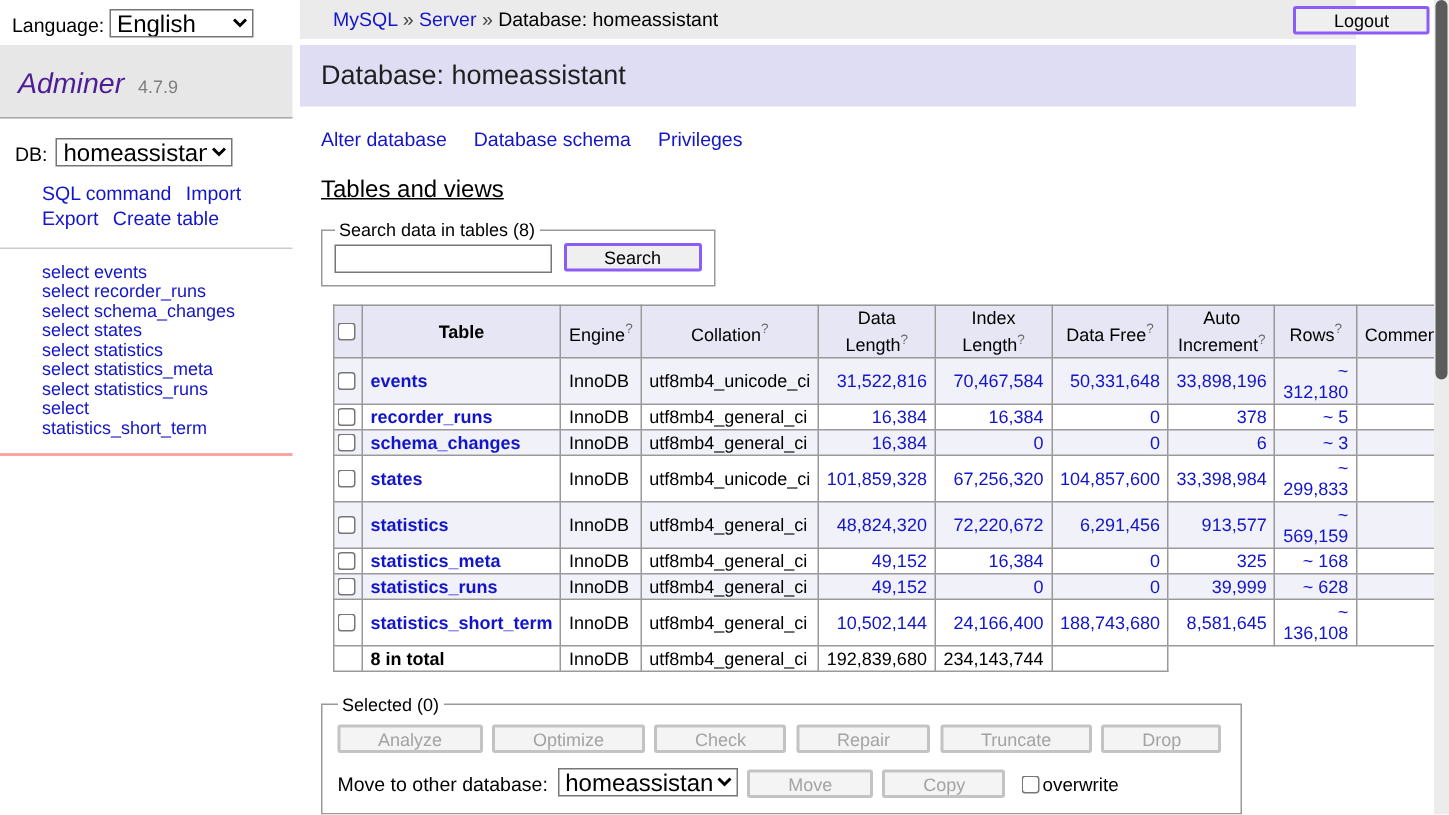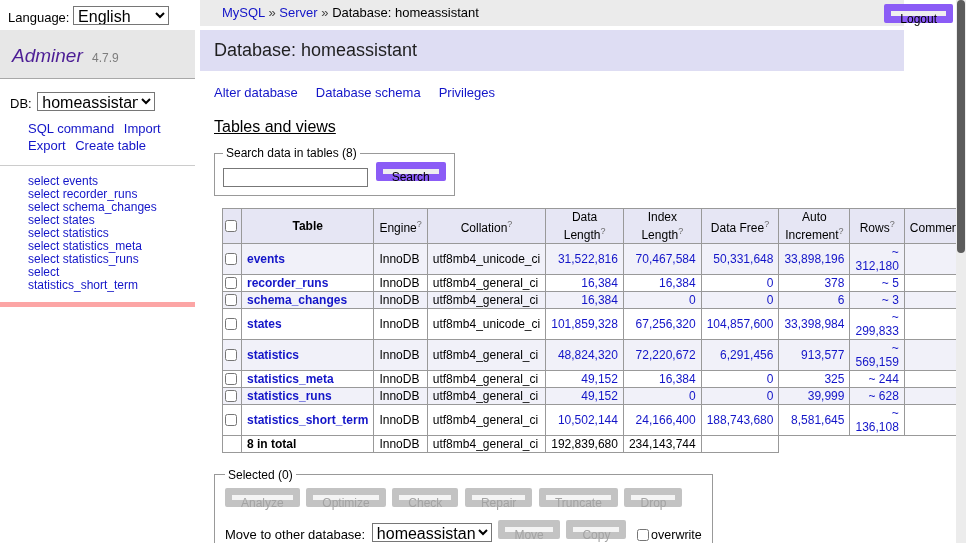--- a/index.html
+++ b/index.html
@@ -4,42 +4,42 @@
 <style>
   * { box-sizing: border-box; }
   html,body { margin:0; padding:0; background:#fff; }
   body {
     width:966px; height:543px; position:relative; overflow:hidden;
     font-family:"Liberation Sans", sans-serif; font-size:13px; color:#000;
   }
   a { color:var(--link,#1315c8); text-decoration:none; cursor:pointer; }
 
   select { font-family:inherit; font-size:16px; height:19px; border:1px solid #767676; background:#fff; }
-  button { font-family:inherit; font-size:12px; height:19px; padding:1px 9px; background:#efefef; border:7px solid #8b5cf6; border-radius:2px; color:#000; cursor:pointer; }
+  button { font-family:inherit; font-size:12px; height:19px; padding:1px 25px; background:#efefef; border:2px solid #8b5cf6; border-radius:2px; color:#000; cursor:pointer; }
   button:disabled { color:#a3a3a3; border-color:#c3c3c3; background:#f4f4f4; cursor:default; }
   input[type=checkbox] { width:12px; height:12px; margin:0 2px 0 0; vertical-align:middle; }
 
   
   #lang { position:absolute; left:8px; top:6px; }
   #lang select { width:96px; }
   #breadcrumb { position:absolute; left:200px; top:0; width:704px; height:26px; background:var(--breadcrumb-bg,#ebebeb); padding:5px 22px; white-space:nowrap; }
   #breadcrumb .sep { color:#444; }
   #logout { position:absolute; right:13px; top:4px; }
 
   
   #menu { position:absolute; left:0; top:30px; width:195px; bottom:0; background:#fff; }
   #menu h1 { margin:0; padding:8px 12px 9px; background:#e7e7e7; border-bottom:1px solid #a8a8a8; font-weight:normal; }
   #menu h1 .app { font-style:italic; font-size:19px; color:#4c1d95; }
   #menu h1 .ver { font-size:12px; color:#7d7d7d; margin-left:2px; }
   .dbrow { padding:13px 10px 4px; }
   .dbrow select { width:118px; margin-left:2px; }
   #menu p { margin:0; padding:6px 28px 10px; width:195px; }
   #menu-actions { border-bottom:1px solid #ccc; line-height:1.3; }
   #menu-actions a { margin-right:6px; }
-  #menu-tables { border-bottom:5px solid #fca5a5; padding-top:9px !important; }
+  #menu-tables { border-bottom:2px solid #fca5a5; padding-top:9px !important; }
   #menu-tables a { display:block; font-size:12px; line-height:13px; }
 
   
   #content { position:absolute; left:200px; top:30px; width:704px; }
   #content h2 { margin:0; background:var(--title-bg,#deddf3); padding:10px 14px; font-size:18px; font-weight:normal; color:#1f1f1f; }
   .links { margin:14px 0 0 14px; }
   .links a { margin-right:18px; }
   #content h3 { font-size:16px; font-weight:normal; margin:18px 0 10px 14px;text-decoration:underline; }
 
   fieldset { display:inline-block; border:1px solid #999; margin:0 0 0 14px; padding:2px 8px 8px; }
@@ -205,21 +205,21 @@
           </tr>
           <tr>
             <td class="chk"><input type="checkbox" style=""></td>
             <td class="name"><a href="#">statistics_meta</a></td>
             <td class="txt">InnoDB</td>
             <td class="txt">utf8mb4_general_ci</td>
             <td class="num"><a href="#">49,152</a></td>
             <td class="num"><a href="#">16,384</a></td>
             <td class="num"><a href="#">0</a></td>
             <td class="num"><a href="#">325</a></td>
-            <td class="num"><a href="#">~ 244</a></td>
+            <td class="num"><a href="#">~ 168</a></td>
             <td class="comment"></td>
           </tr>
           <tr>
             <td class="chk"><input type="checkbox" style=""></td>
             <td class="name"><a href="#">statistics_runs</a></td>
             <td class="txt">InnoDB</td>
             <td class="txt">utf8mb4_general_ci</td>
             <td class="num"><a href="#">49,152</a></td>
             <td class="num"><a href="#">0</a></td>
             <td class="num"><a href="#">0</a></td>

